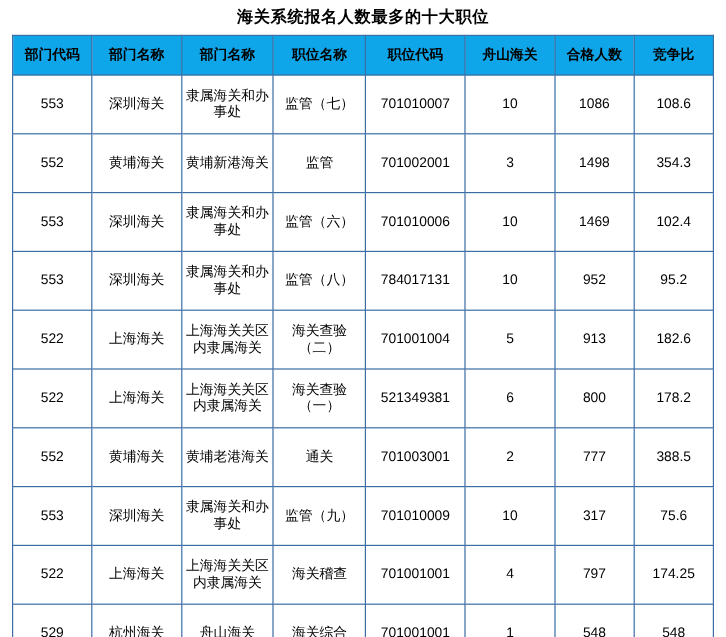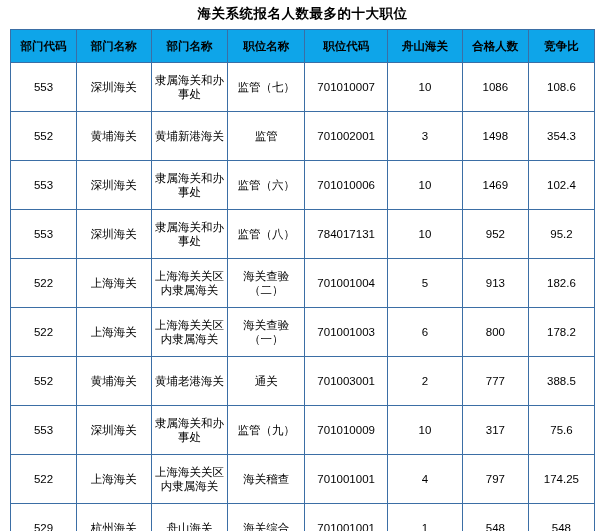--- a/index.html
+++ b/index.html
@@ -140,21 +140,21 @@
         <td>701001004</td>
         <td>5</td>
         <td>913</td>
         <td>182.6</td>
       </tr>
       <tr>
         <td>522</td>
         <td>上海海关</td>
         <td>上海海关关区内隶属海关</td>
         <td>海关查验（一）</td>
-        <td>701001003</td>
+        <td>521349381</td>
         <td>6</td>
         <td>800</td>
         <td>178.2</td>
       </tr>
       <tr>
         <td>552</td>
         <td>黄埔海关</td>
         <td>黄埔老港海关</td>
         <td>通关</td>
         <td>701003001</td>

